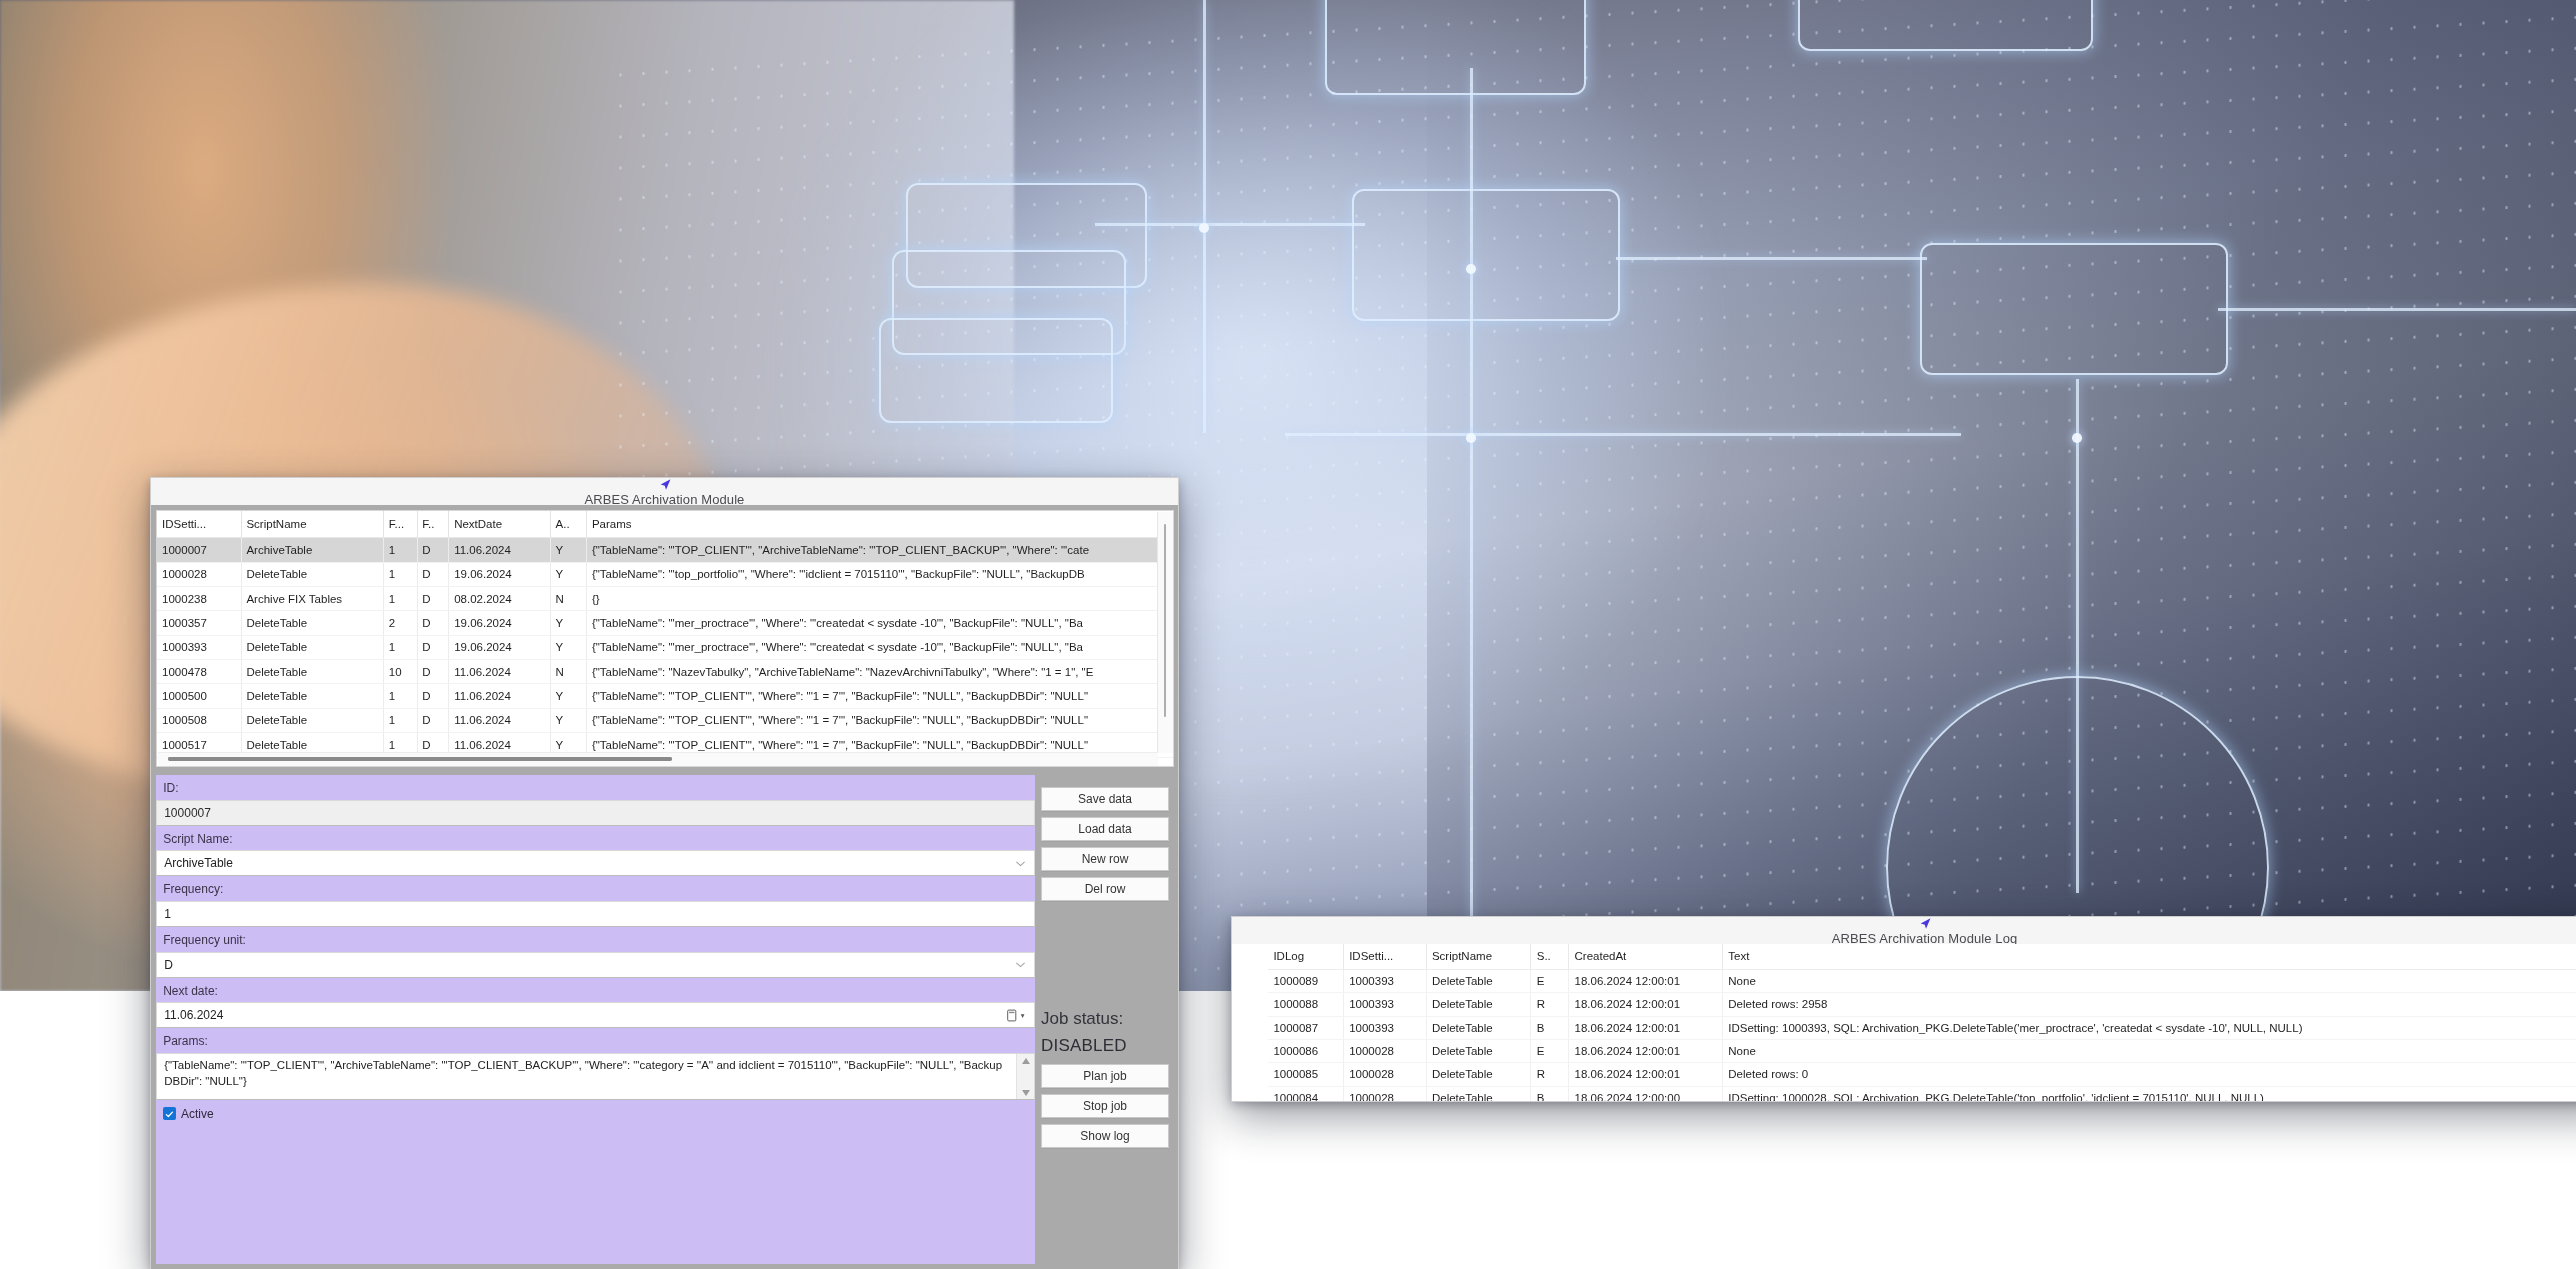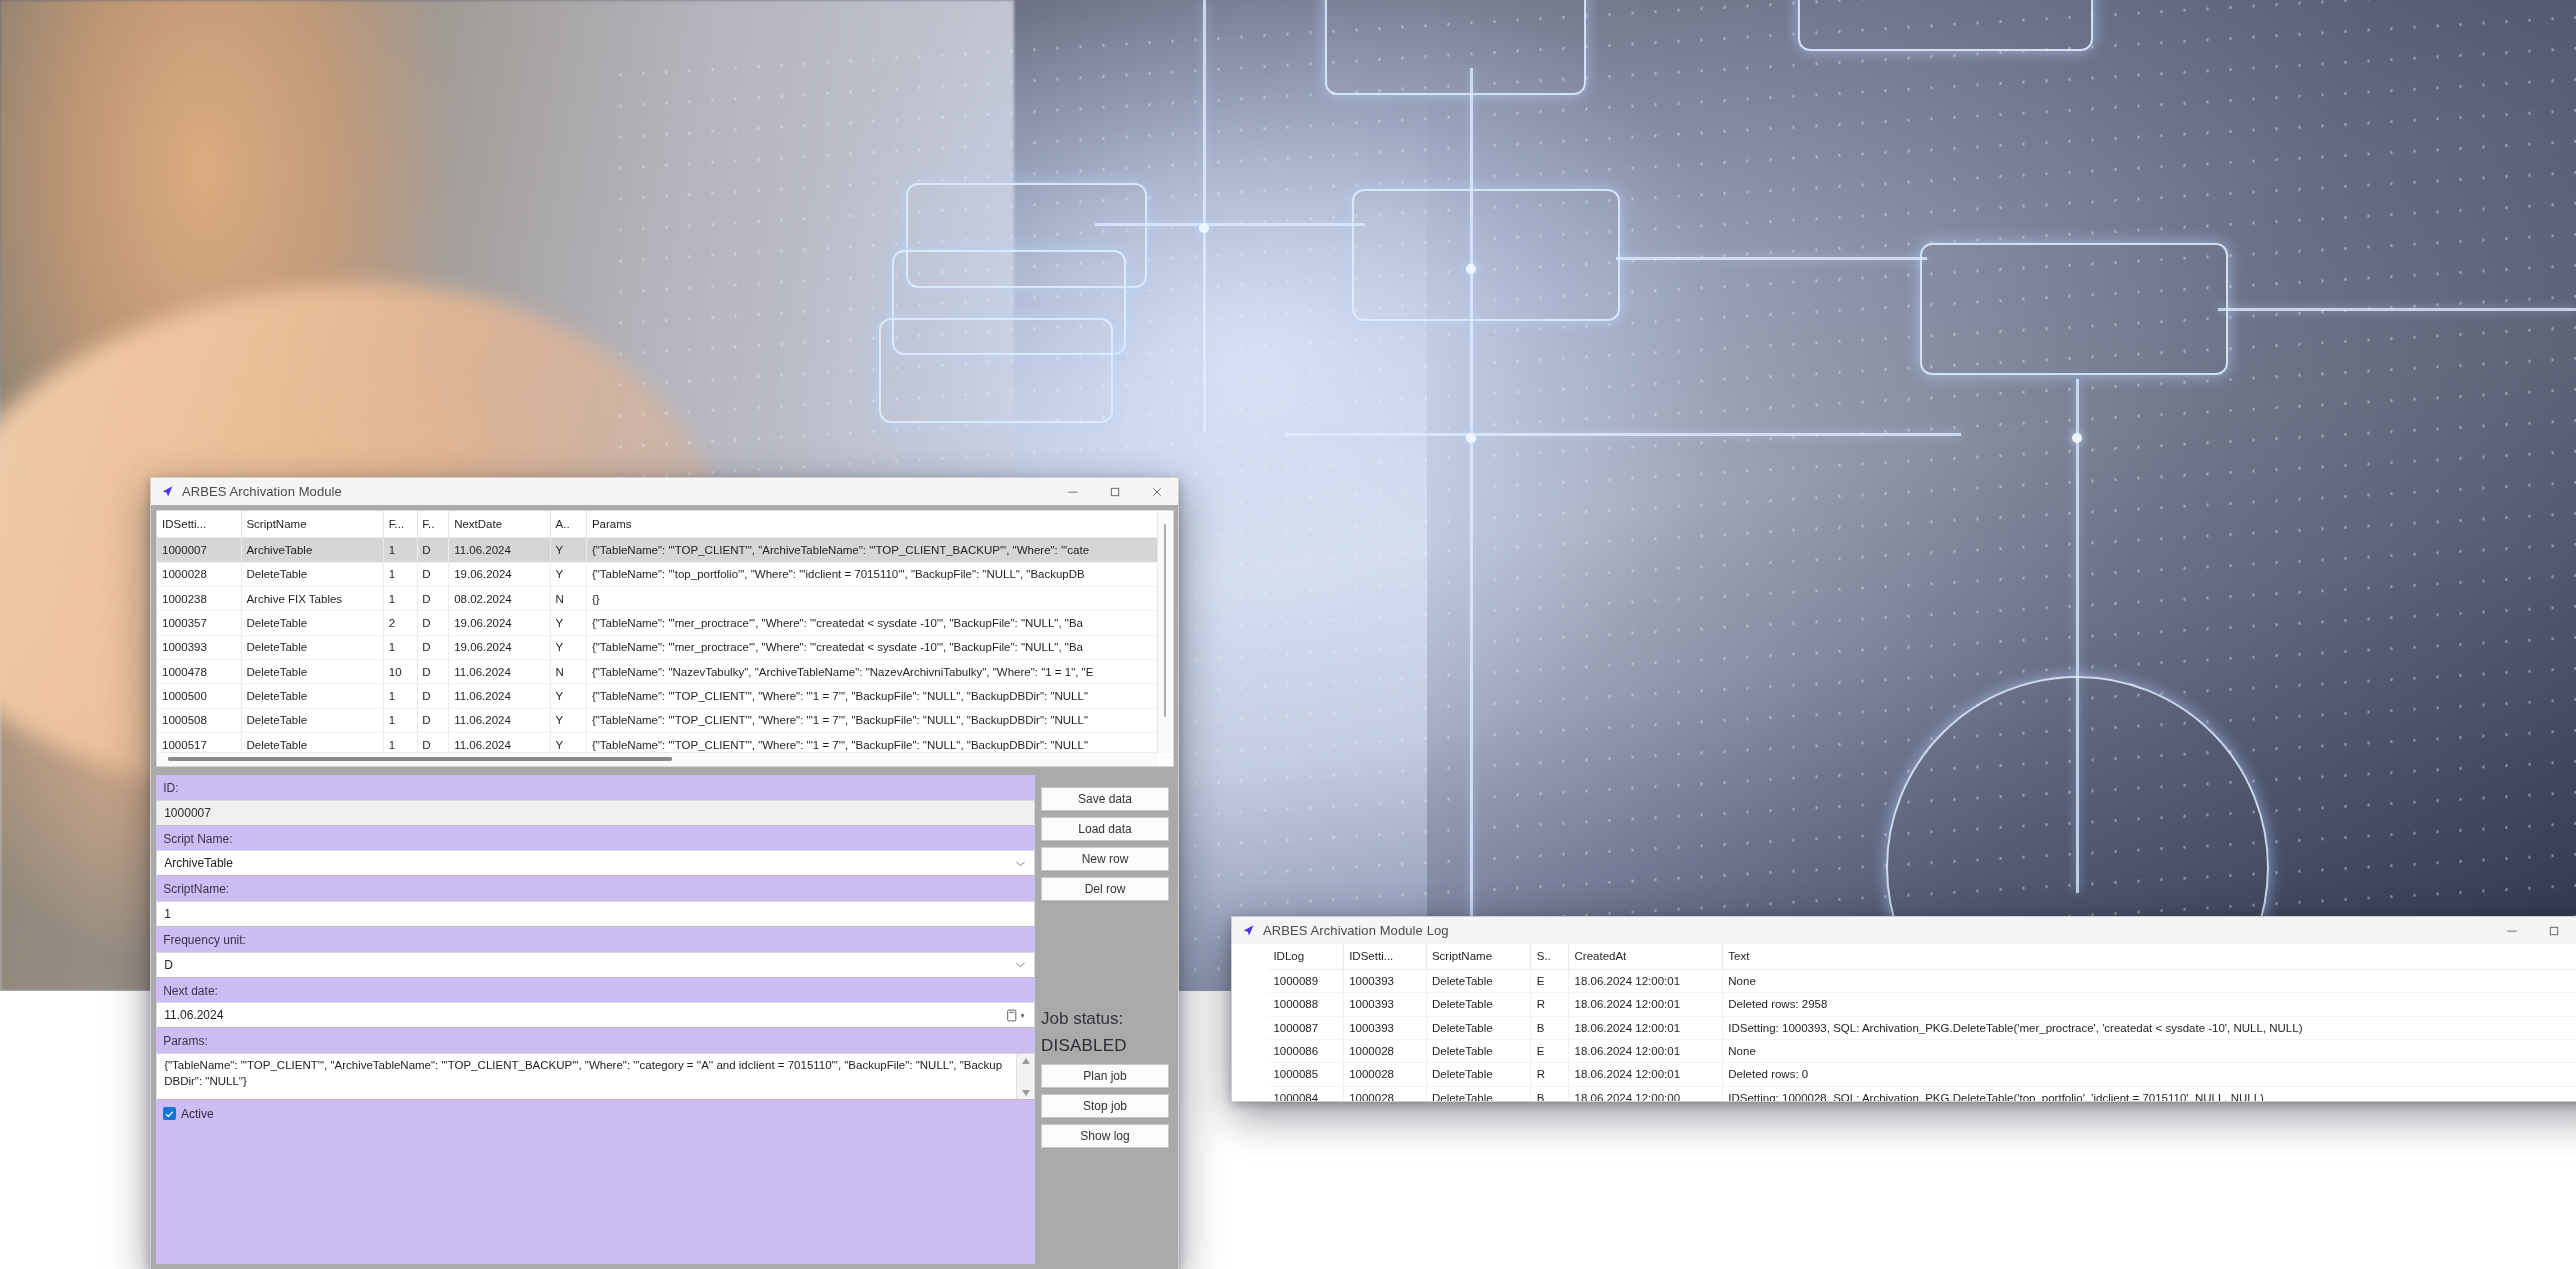--- a/index.html
+++ b/index.html
@@ -57,21 +57,21 @@
   
   .window{
     position:absolute;
     background:#f0f0f0;
     box-shadow:0 13.5px 41px rgba(20,24,40,.45), 0 2.7px 9.5px rgba(20,24,40,.3);
     border:0.7px solid #cfcfcf;
     box-sizing:border-box;
   }
   .titlebar{
     height:27px;background:#f5f5f5;border-bottom:0.7px solid #e2e2e2;
-    display:flex;align-items:center;
+    display:flex;align-items:center;flex-direction:column;
   }
   .title-icon{width:13.5px;height:13.5px;margin-left:9.5px;margin-right:8px;flex:0 0 auto;}
   .title-text{font-size:13px;color:#4a4a50;white-space:nowrap;letter-spacing:0.1px;}
   .title-spacer{flex:1 1 auto;}
   .winbtn{
     width:42px;height:27px;display:flex;align-items:center;justify-content:center;
     color:#5a5a60;font-size:13.5px;line-height:1;
   }
   .winbtn svg{display:block;}
 
@@ -362,21 +362,21 @@
           <span class="val">ArchiveTable</span>
           <span class="chev">
             <svg viewBox="0 0 22 22" width="15" height="15">
                 <path d="M5 8.5 L11 14 L17 8.5" fill="none" stroke="#666" stroke-width="1.6"></path>
               </svg>
           </span>
         </div>
       </div>
 
       <div class="field">
-        <div class="flabel">ScriptName:</div>
+        <div class="flabel">Frequency:</div>
         <div class="finput">
           <span class="val">1</span>
         </div>
       </div>
 
       <div class="field">
         <div class="flabel">Frequency unit:</div>
         <div class="finput">
           <span class="val">D</span>
           <span class="chev">

